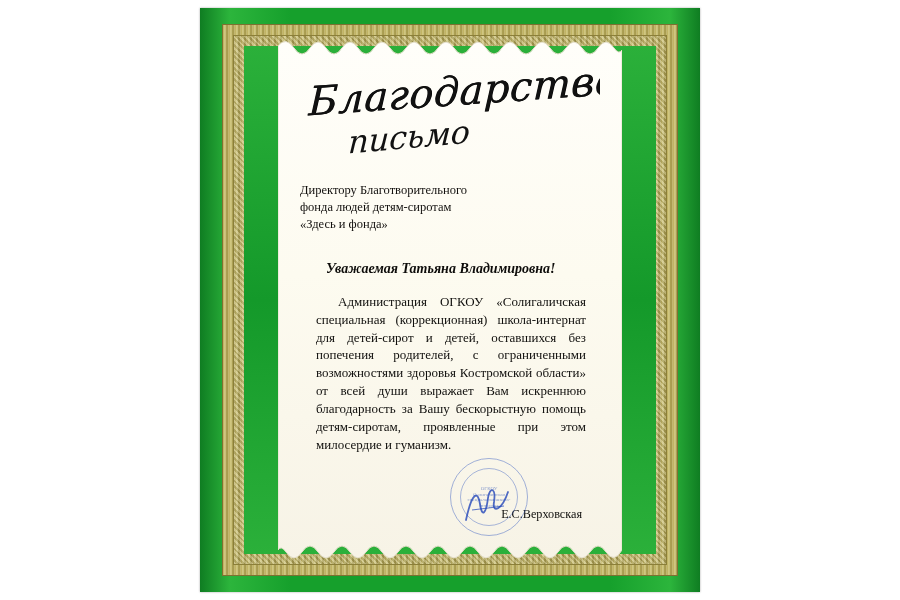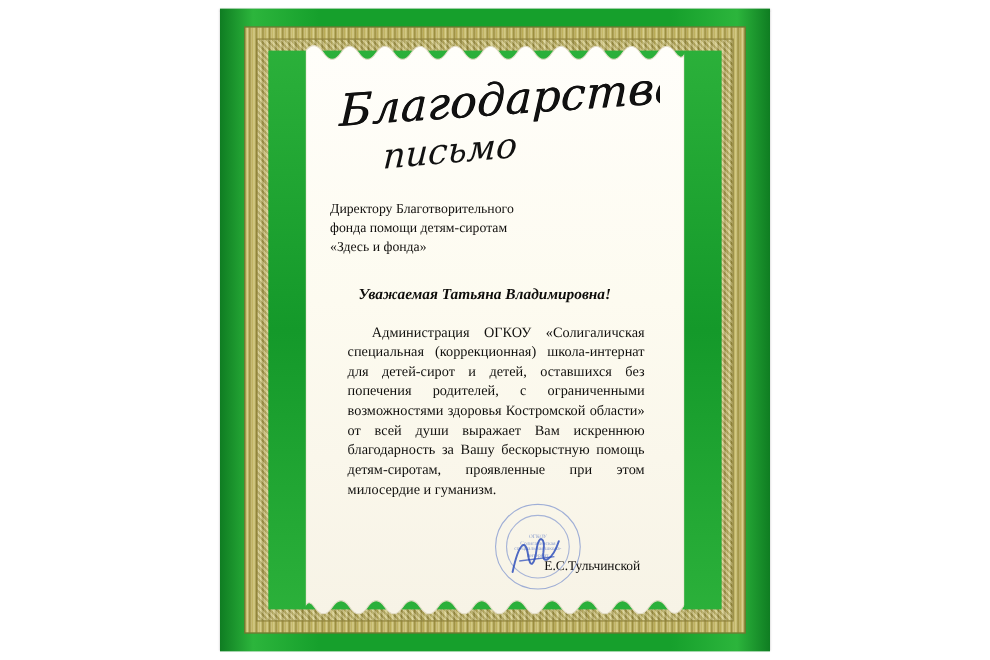--- a/index.html
+++ b/index.html
@@ -263,32 +263,32 @@
 
       <div class="paper-content">
 
         <div class="title-block">
           <div class="title-main">Благодарственное</div>
           <div class="title-sub">письмо</div>
         </div>
 
         <div class="addressee">
           <div>Директору Благотворительного</div>
-          <div>фонда помощи детям-сиротам</div>
+          <div>фонда людей детям-сиротам</div>
           <div>«Здесь и фонда»</div>
         </div>
 
         <div class="greeting">Уважаемая  Татьяна Владимировна!</div>
 
         <div class="body-text">
           <p>Администрация ОГКОУ «Солигаличская специальная (коррекционная) школа-интернат для детей-сирот и детей, оставшихся без попечения родителей, с ограниченными возможностями здоровья Костромской области» от всей души выражает Вам искреннюю благодарность за Вашу бескорыстную помощь детям-сиротам, проявленные при этом милосердие и гуманизм.</p>
         </div>
 
         <div class="sign-block">
-          <div class="sign-right">Е.С.Тульчинской</div>
+          <div class="sign-right">Е.С.Верховская</div>
           <div class="clear"></div>
         </div>
 
         <div class="stamp">
           <div class="stamp-text">ОГКОУ Солигаличская специальная школа-интернат</div>
         </div>
 
         <svg class="scrawl" viewBox="0 0 60 46">
           <path d="M8,40 C14,12 20,10 22,24 C24,38 28,34 30,18 C32,6 38,8 36,22 C34,34 44,30 50,12" fill="none" stroke="rgba(35,70,185,0.8)" stroke-width="1.8" stroke-linecap="round"></path>
           <path d="M14,30 L46,26" fill="none" stroke="rgba(35,70,185,0.7)" stroke-width="1.2"></path>

